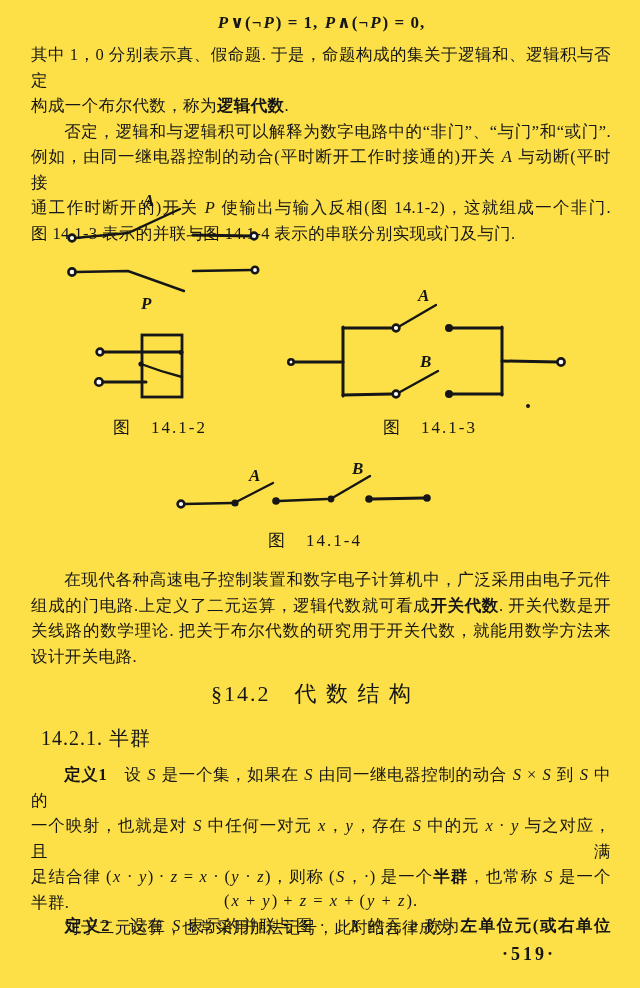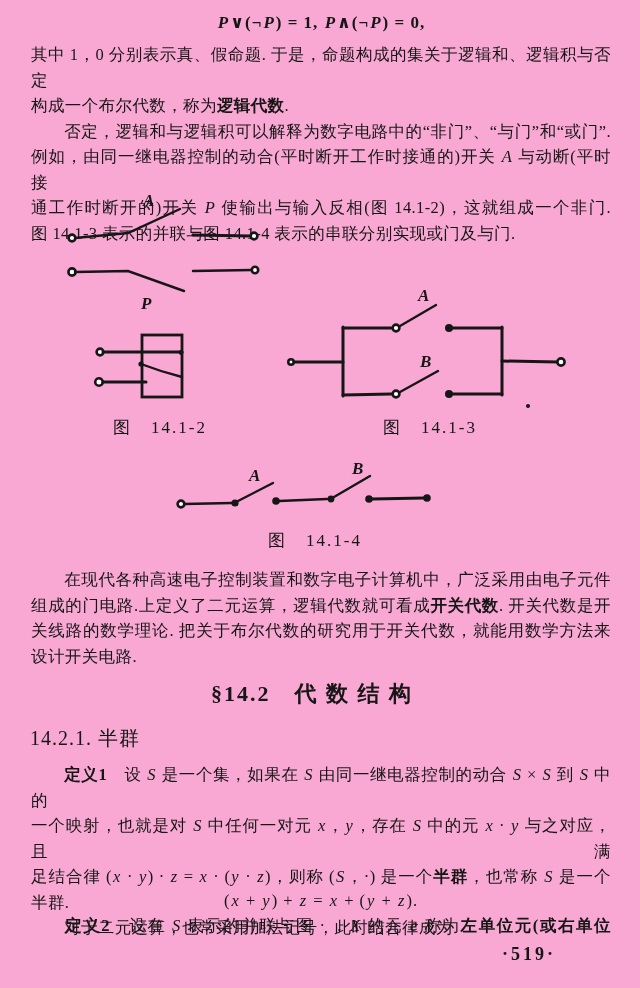--- a/index.html
+++ b/index.html
@@ -2,34 +2,34 @@
 <html style="--ink: #161616;"><head>
 <meta charset="utf-8">
 <style>
   html,body{margin:0;padding:0;}
   body{
     width:640px;height:988px;overflow:hidden;
     background:#fdfdfb;
     font-family:"Liberation Serif","DejaVu Serif",serif;
     color:var(--ink,#161616);
   }
-  .page{position:relative;width:640px;height:988px;background:#f9a8d4;}
+  .page{position:relative;width:640px;height:988px;background:#fde047;}
   .block{position:absolute;left:31px;width:580px;font-size:16.5px;line-height:25.5px;}
   .tline{min-height:25.5px;letter-spacing:.4px;}
   .tline.fill{text-align:justify;text-align-last:justify;}
   .tline.center{text-align:center;text-align-last:center;letter-spacing:1px;}
   .ind{display:inline-block;width:33px;}
   .b{font-weight:700;}
   .mi{font-style:italic;font-family:"Liberation Serif","DejaVu Serif",serif;padding:0 1px;}
   .fstrong{font-weight:700;font-size:17px;}
   .sec-head{
     position:absolute;top:679px;left:0;width:624px;text-align:center;
-    font-size:22px;font-weight:700;letter-spacing:2px;
+    font-size:22px;font-weight:400;letter-spacing:2px;
   }
-  .subsec{position:absolute;top:725px;left:30px;font-size:20px;letter-spacing:1px;}
+  .subsec{position:absolute;top:725px;left:41px;font-size:20px;letter-spacing:1px;}
   .page-num{
     position:absolute;top:944px;right:84px;
     font-size:18px;font-weight:700;letter-spacing:3px;
   }
   .figs{position:absolute;top:195px;left:0;width:640px;height:360px;}
   svg .wire{stroke:var(--ink,#161616);stroke-width:2.4;fill:none;stroke-linecap:round;}
   svg .wire.th{stroke-width:3;}
   svg .box{stroke:var(--ink,#161616);stroke-width:2.8;fill:none;}
   svg .ring{fill:#fdfdfb;stroke:var(--ink,#161616);stroke-width:2.6;}
   svg .dot{fill:var(--ink,#161616);stroke:none;}

